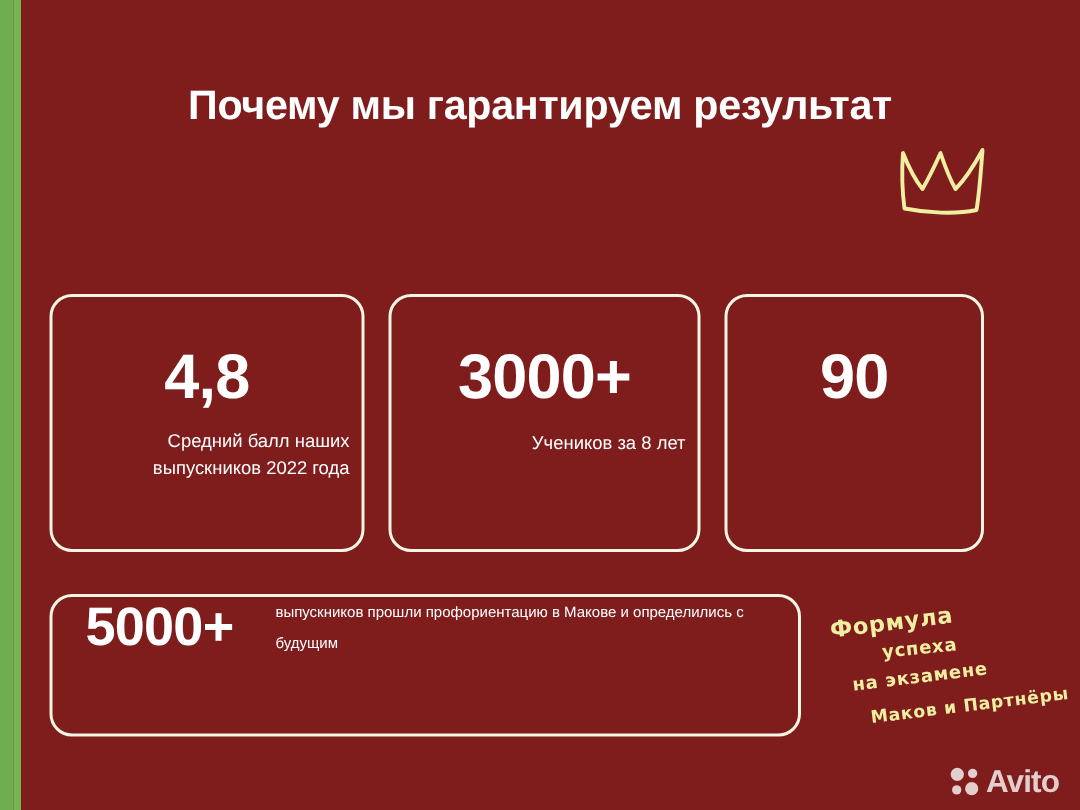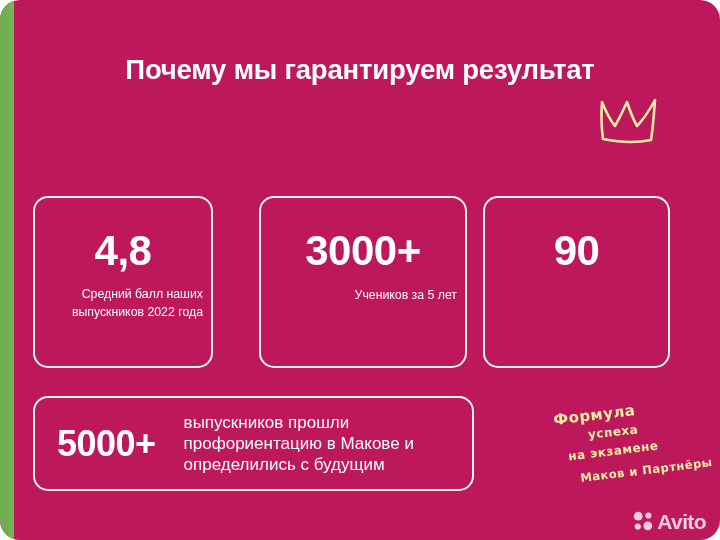--- a/index.html
+++ b/index.html
@@ -11,23 +11,22 @@
     height: 540px;
     overflow: hidden;
     font-family: "Liberation Sans", sans-serif;
     background: #ffffff;
   }
 
   #slide {
     position: relative;
     width: 720px;
     height: 540px;
-    background: #be185d;
+    background: #7f1d1d;
     overflow: hidden;
-    border-radius: 20px;
   }
 
   
   #edge-strip-left {
     position: absolute;
     left: 0;
     top: 0;
     width: 9px;
     height: 540px;
     background: #6fae50;
@@ -69,23 +68,23 @@
     position: absolute;
     border: 2px solid #f4f6e4;
     border-radius: 15px;
     box-sizing: border-box;
   }
 
   .card-top {
     height: 172px;
     top: 196px;
   }
-  #card-1 { left: 33px;  width: 180px; }
+  #card-1 { left: 33px;  width: 210px; }
   #card-2 { left: 259px; width: 208px; }
-  #card-3 { left: 483px; width: 187px; }
+  #card-3 { left: 483px; width: 173px; }
 
   .card-num {
     position: absolute;
     left: 0;
     right: 0;
     text-align: center;
     color: #ffffff;
     font-weight: bold;
     font-size: 42px;
     line-height: 46px;
@@ -107,40 +106,39 @@
   }
   #card-1 .card-desc { top: 88px; }
   #card-2 .card-desc { top: 89px; }
   #card-3 .card-desc { top: 88px; }
 
   
   #card-wide {
     position: absolute;
     left: 33px;
     top: 396px;
-    width: 441px;
+    width: 501px;
     height: 95px;
     border: 2px solid #f4f6e4;
     border-radius: 15px;
     box-sizing: border-box;
     display: flex;
-    align-items: center;
   }
   #wide-num {
     color: #ffffff;
     font-weight: bold;
     font-size: 36px;
     line-height: 40px;
     letter-spacing: -0.5px;
     margin-left: 22px;
     white-space: nowrap;
   }
   #wide-desc {
     color: #ffffff;
-    font-size: 17px;
+    font-size: 10px;
     line-height: 21px;
     margin-left: 28px;
   }
 
   
   #handwriting {
     position: absolute;
     left: 548px;
     top: 404px;
     width: 165px;
@@ -187,21 +185,21 @@
     <path d="M10 14 C9 28, 9.5 40, 11 51 C26 54, 45 55, 59 52 C61 40, 62 26, 63 12 C57 23, 51 32, 45 38 C41 31, 38 23, 35 14 C31 23, 27 31, 23 38 C18 32, 14 24, 10 14 Z" stroke="#f0efa1" stroke-width="2.6" stroke-linecap="round" stroke-linejoin="round" fill="none"></path>
   </svg>
 
   <div class="card card-top" id="card-1">
     <div class="card-num">4,8</div>
     <div class="card-desc">Средний балл наших выпускников 2022 года</div>
   </div>
 
   <div class="card card-top" id="card-2">
     <div class="card-num">3000+</div>
-    <div class="card-desc">Учеников за 5 лет</div>
+    <div class="card-desc">Учеников за 8 лет</div>
   </div>
 
   <div class="card card-top" id="card-3">
     <div class="card-num">90</div>
   </div>
 
   <div id="card-wide">
     <div id="wide-num">5000+</div>
     <div id="wide-desc">выпускников прошли профориентацию в Макове и определились с будущим</div>
   </div>

